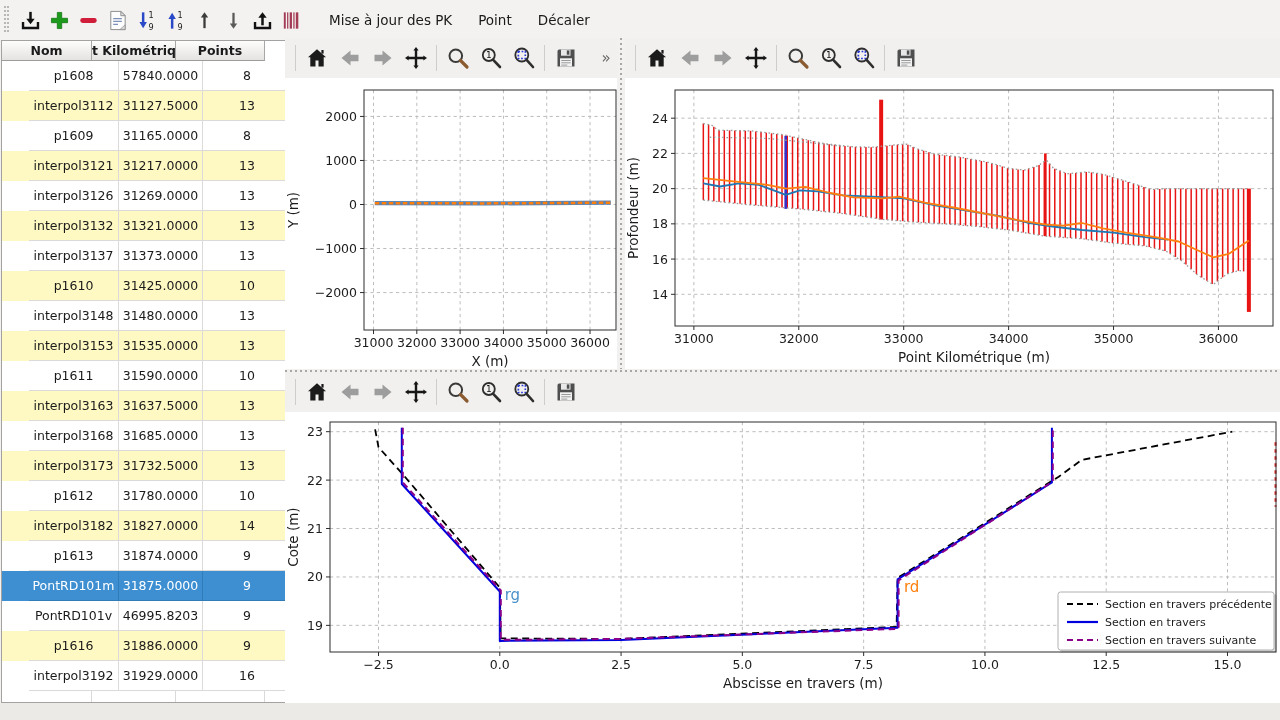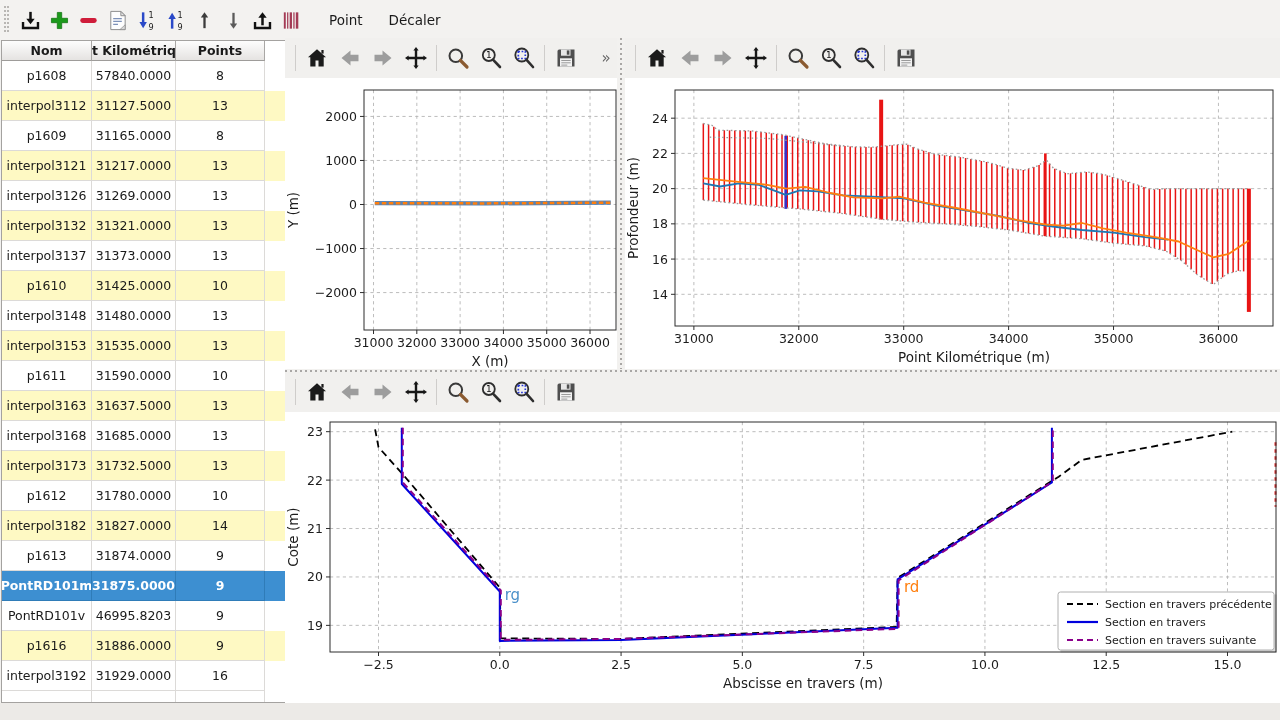--- a/index.html
+++ b/index.html
@@ -19,25 +19,25 @@
   .menu-btn{padding:0 13px;font-size:13.5px;height:100%;display:flex;align-items:center;}
   
   .table-wrap{position:absolute;left:1px;top:40px;width:324px;height:663px;background:#fff;
               border:1px solid #a4a2a0;box-sizing:border-box;overflow:hidden;}
   .thead{display:flex;height:20px;}
   .th{box-sizing:border-box;height:20px;background:linear-gradient(#fdfdfd,#e5e3e1);
       border-right:1px solid #a9a7a5;border-bottom:1px solid #9e9c9a;font-weight:bold;font-size:12.5px;
       display:flex;align-items:center;justify-content:center;overflow:hidden;white-space:nowrap;}
   .th.kil{justify-content:flex-start;}
   .c0{width:90px;} .c1{width:84px;} .c2{width:89px;}
-  .trow{display:flex;height:30px;background:#fff;}
+  .trow{display:flex;height:30px;background:#fff;padding-left:27px;}
   .trow.alt{background:#fef9c3;}
   .td{box-sizing:border-box;border-right:1px solid #dcdad8;border-bottom:1px solid #dcdad8;
       font-size:12.5px;display:flex;align-items:center;justify-content:center;overflow:hidden;}
-  .trow.selected{background:#3d8fd1;color:#fff;font-weight:bold;}
+  .trow.selected{background:#3d8fd1;color:#fff;}
   .trow.selected .td{border-right-color:#2f7cb8;border-bottom-color:#2f7cb8;}
   .partial-row{display:flex;height:11px;}
   .partial-row .td{border-bottom:none;}
   
   .vscroll{position:absolute;right:0;top:0;width:13px;height:661px;background:#fbfaf9;border-left:1px solid #c9c7c5;box-sizing:border-box;}
   .sb-btn{position:absolute;left:0;width:12px;height:14px;display:flex;align-items:center;justify-content:center;
           font-size:7px;color:#555;background:#f1efee;}
   .sb-btn.up{top:0;} .sb-btn.down{bottom:2px;}
   .sb-thumb{position:absolute;left:1px;top:116px;width:10px;height:530px;background:#cbc9c7;
             border:1px solid #a8a6a4;border-radius:2px;box-sizing:border-box;}
@@ -153,20 +153,21 @@
                 <rect x="7.4" y="3.5" width="1.3" height="17"></rect>
                 <rect x="10.1" y="3.5" width="2.4" height="17"></rect>
                 <rect x="13.9" y="3.5" width="1.3" height="17"></rect>
                 <rect x="16.5" y="3.5" width="2.6" height="17"></rect>
               </g>
             </svg>
           </span>
         </div>
       </div>
     <div class="menu-row">
+      <div class="menu-btn">Mise à jour des PK</div>
       <div class="menu-btn">Point</div>
       <div class="menu-btn">Décaler</div>
     </div>
   </div>
 
   <div class="table-wrap">
     <div class="thead">
       <div class="th c0">Nom</div>
       <div class="th c1 kil">t Kilométrique</div>
       <div class="th c2">Points</div>

